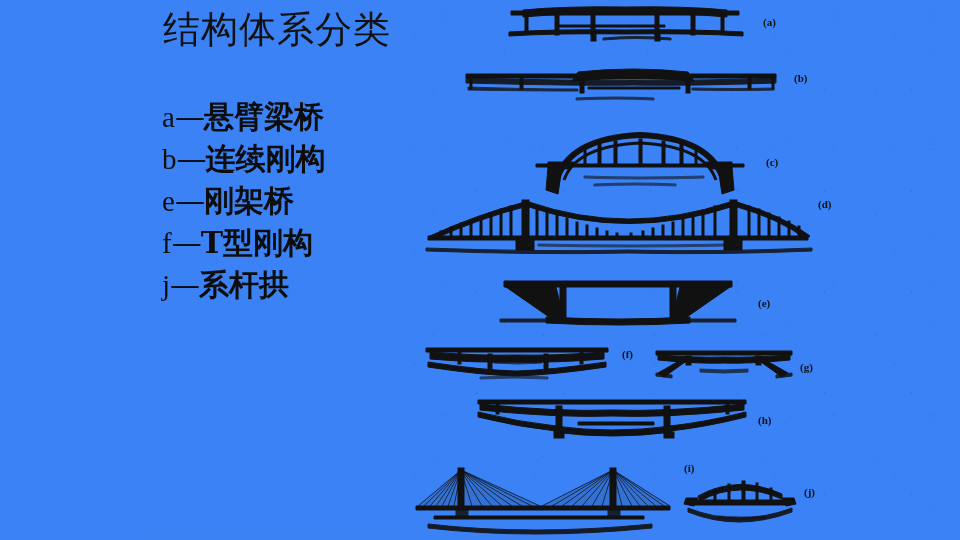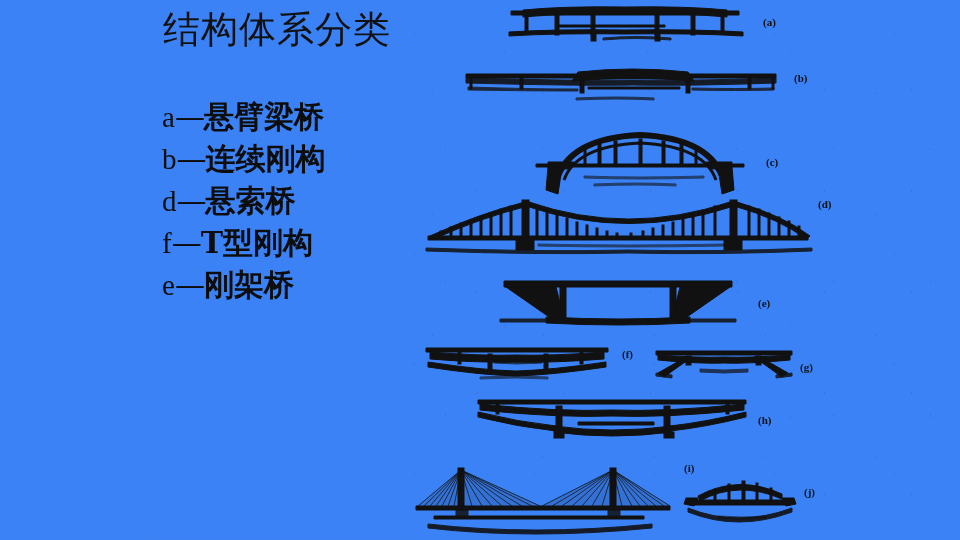--- a/index.html
+++ b/index.html
@@ -119,35 +119,35 @@
 
     <div class="legend-item">
       <span class="key">a</span><span class="dash">—</span><span class="term">悬臂梁桥</span>
     </div>
 
     <div class="legend-item">
       <span class="key">b</span><span class="dash">—</span><span class="term">连续刚构</span>
     </div>
 
 
+
     <div class="legend-item">
-      <span class="key">d</span><span class="dash">—</span><span class="term">悬索桥</span>
+      <span class="key">e</span><span class="dash">—</span><span class="term">刚架桥</span>
     </div>
 
     <div class="legend-item">
       <span class="key">f</span><span class="dash">—</span><span class="term">T型刚构</span>
     </div>
 
+
+
+
     <div class="legend-item">
-      <span class="key">e</span><span class="dash">—</span><span class="term">刚架桥</span>
-    </div>
-
-
-
-
+      <span class="key">j</span><span class="dash">—</span><span class="term">系杆拱</span>
+    </div>
 
   </div>
 
   <div class="figures">
 
     <div class="fig" style="left:95px; top:2px;">
       <svg width="260" height="46" viewBox="0 0 260 46">
         <g fill="#111" stroke="#111">
           <path d="M16 9 L244 9 L244 13 L16 13 Z"></path>
           <path d="M28 8 Q70 4 130 5 Q190 4 232 8 L232 15 Q190 11 130 12 Q70 11 28 15 Z"></path>

